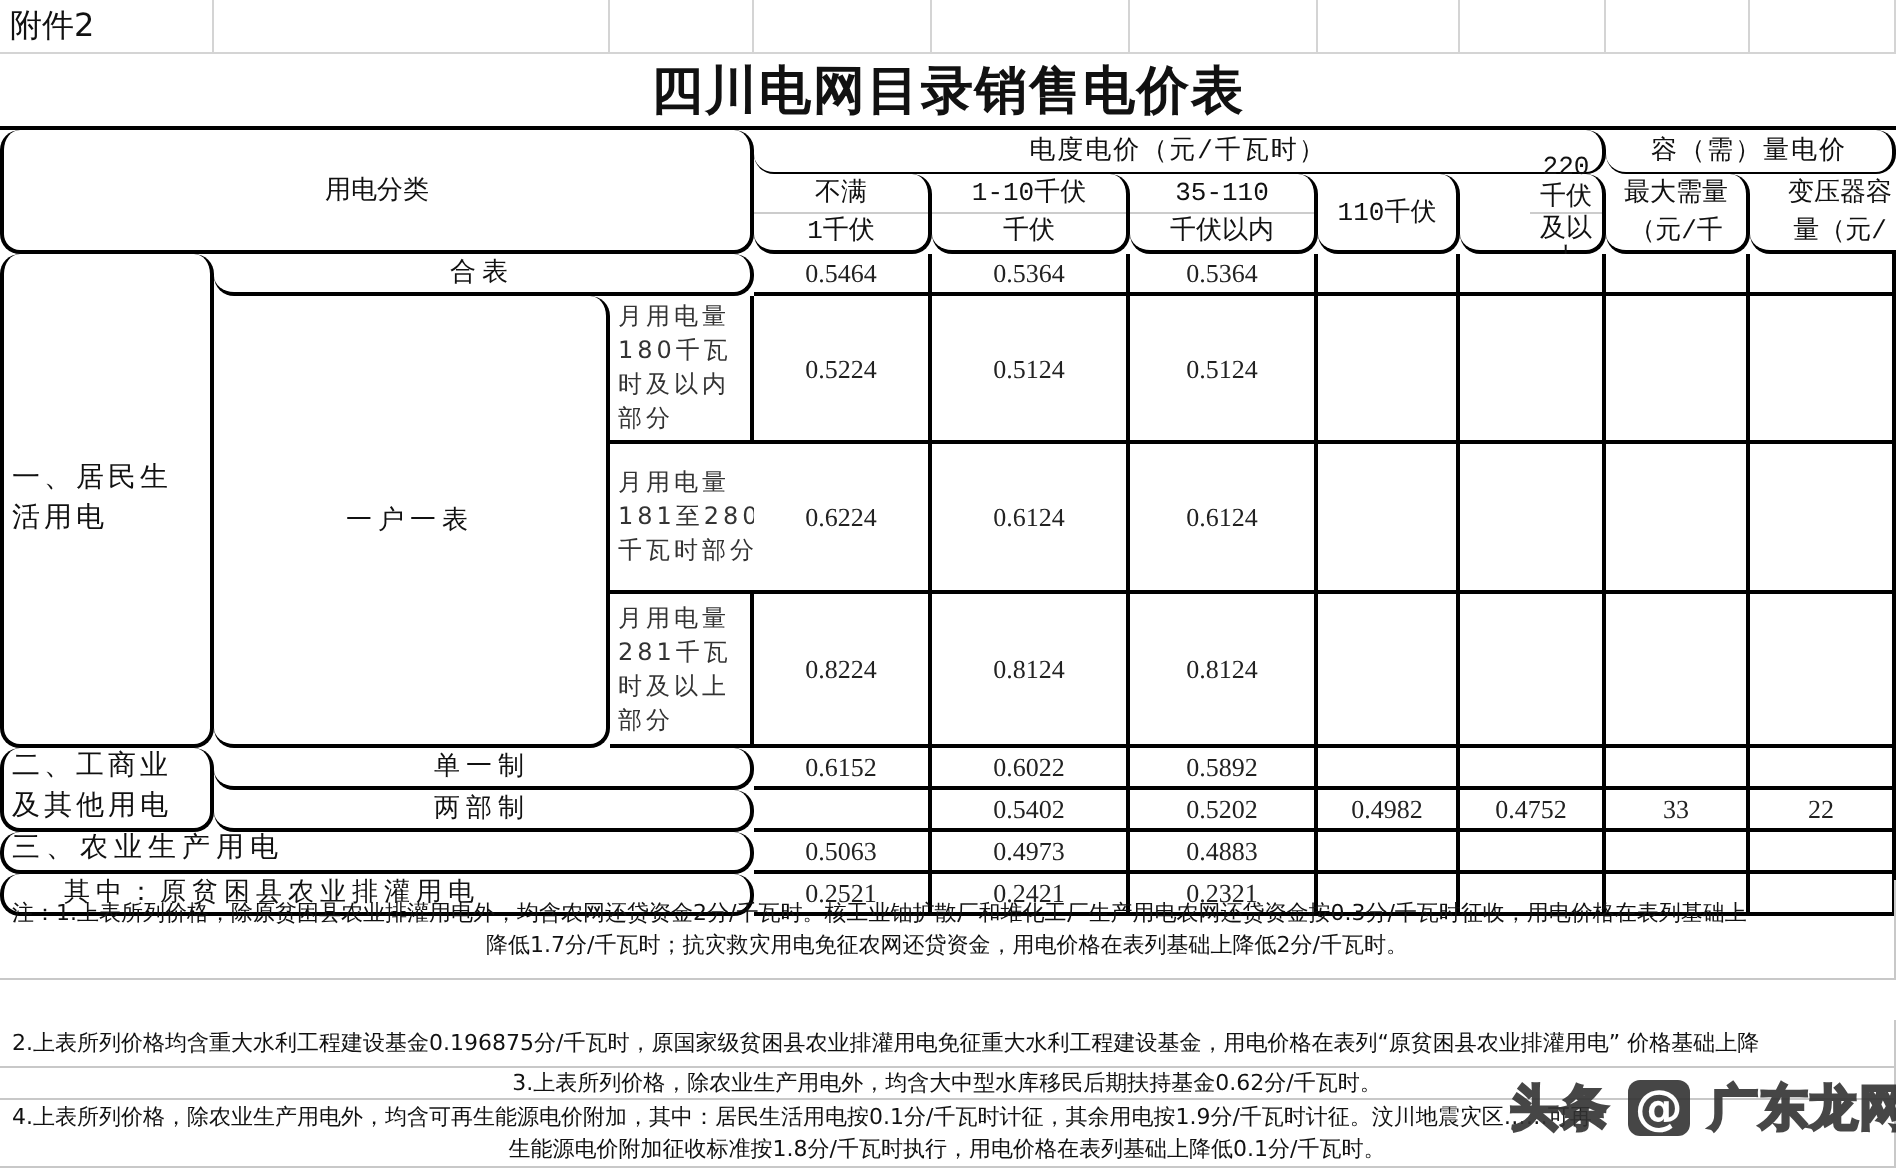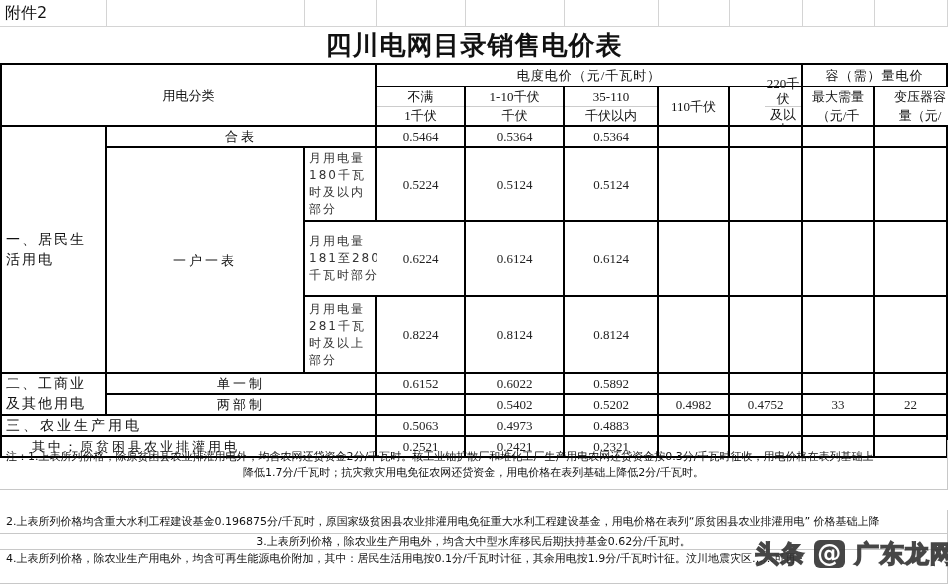--- a/index.html
+++ b/index.html
@@ -3,21 +3,21 @@
 <meta charset="utf-8">
 <style>
   html, body { margin:0; padding:0; background:#ffffff; }
   body { width:948px; height:584px; position:relative; overflow:hidden;
          font-family:"DejaVu Serif","Liberation Serif",serif; color:#111; }
   .abs { position:absolute; box-sizing:border-box; }
   .grid-light { border-right:1px solid #d4d4d4; border-bottom:1px solid #d4d4d4; }
   .cell { position:absolute; box-sizing:border-box; display:flex; align-items:center; justify-content:center;
           text-align:center; font-size:13px; line-height:15px; border-right:2px solid #000; border-bottom:2px solid #000; background:#fff; }
   .cell.left { justify-content:flex-start; text-align:left; padding-left:4px; }
-  .cell.sans { font-family:Liberation Serif, serif; font-size:13px; }
+  .cell.sans { font-family:Liberation Mono, monospace; font-size:13px;border-radius:10px; }
   .cell.spaced { letter-spacing:3px; }
   .cell.wide { letter-spacing:1px; }
   .num { font-family:"Liberation Serif","DejaVu Serif",serif; font-size:13px; color:#222; }
   .title { font-family:"DejaVu Sans","Liberation Sans",sans-serif; font-weight:bold; font-size:26px; letter-spacing:1px; }
   .attach { font-family:"DejaVu Sans","Liberation Sans",sans-serif; font-size:16px; }
   .sub-note { font-size:12px; line-height:17px; letter-spacing:2px; justify-content:flex-start; text-align:left; padding-left:4px; font-family:"DejaVu Sans","Liberation Sans",sans-serif; color:#333; }
   .hdr-split { display:flex; flex-direction:column; padding:0; }
   .hdr-split > div { flex:1; width:100%; display:flex; align-items:center; justify-content:center; }
   .hdr-split > div:first-child { border-bottom:1px solid #ccc; }
   .note { position:absolute; box-sizing:border-box; left:0; width:948px; font-family:"DejaVu Sans","Liberation Sans",sans-serif;
@@ -163,20 +163,21 @@
     <span class="l2">降低1.7分/千瓦时；抗灾救灾用电免征农网还贷资金，用电价格在表列基础上降低2分/千瓦时。</span>
   </div>
   <div class="note" style="top:510px;height:24px;padding-top:4px;">
     <span class="l1">2.上表所列价格均含重大水利工程建设基金0.196875分/千瓦时，原国家级贫困县农业排灌用电免征重大水利工程建设基金，用电价格在表列“原贫困县农业排灌用电” 价格基础上降</span>
   </div>
   <div class="note" style="top:534px;height:16px;text-align:center;">
     <span>3.上表所列价格，除农业生产用电外，均含大中型水库移民后期扶持基金0.62分/千瓦时。</span>
   </div>
   <div class="note" style="top:550px;height:34px;padding-top:1px;">
     <span class="l1">4.上表所列价格，除农业生产用电外，均含可再生能源电价附加，其中：居民生活用电按0.1分/千瓦时计征，其余用电按1.9分/千瓦时计征。汶川地震灾区……可再</span>
+    <span class="l2">生能源电价附加征收标准按1.8分/千瓦时执行，用电价格在表列基础上降低0.1分/千瓦时。</span>
   </div>
 </div>
 
 <div class="watermark">
   <span>头条</span>
   <span class="wm-box">@</span>
   <span>广东龙网子</span>
 </div>
 
 </body></html>

